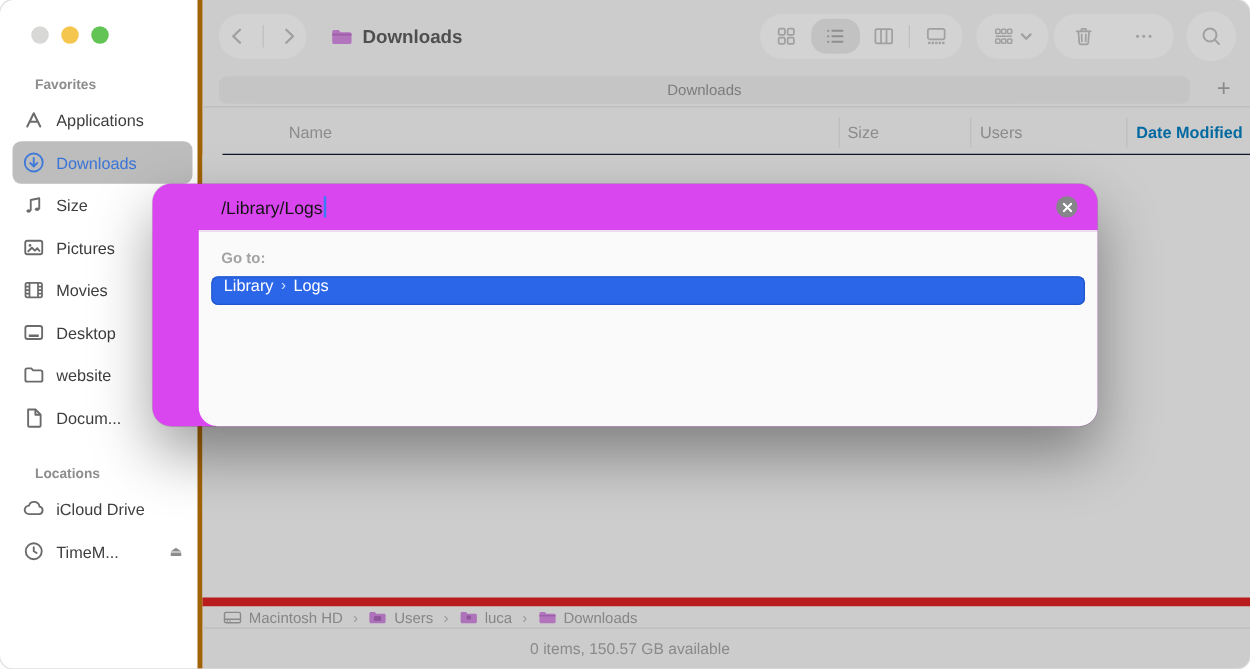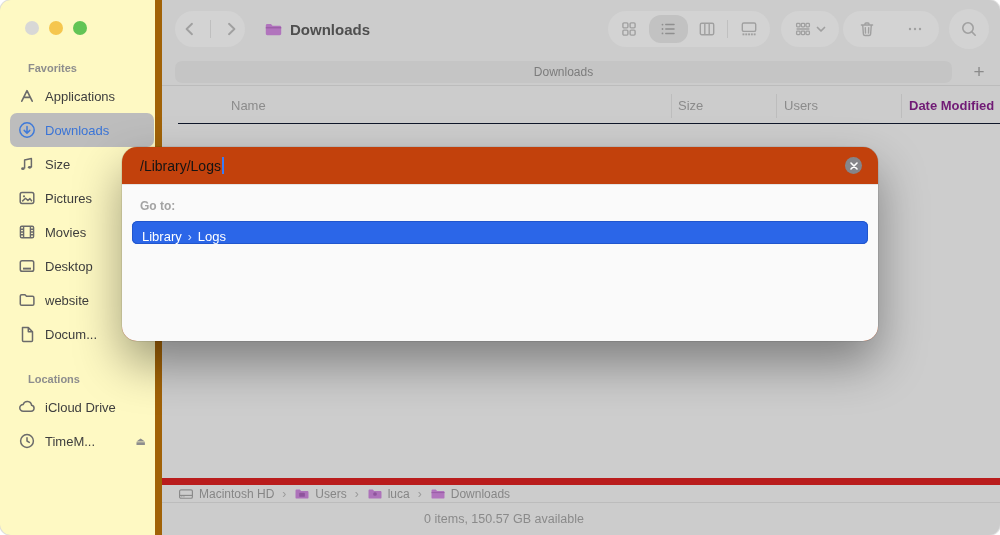--- a/index.html
+++ b/index.html
@@ -5,21 +5,21 @@
   * { margin:0; padding:0; box-sizing:border-box; }
   html,body { background:#ffffff; font-family:"Liberation Sans", sans-serif; }
   .window {
     position:relative; width:1000px; height:535px; margin:0 auto;
     background:#cccccc; border-radius:11px; overflow:hidden;
     box-shadow:0 0 0 1px rgba(0,0,0,.12);
   }
   
   .sidebar {
     position:absolute; left:0; top:0; width:162px; height:535px;
-    background:#fef9c3; border-right:7px solid #a16207;
+    background:#ffffff; border-right:4px solid #a16207;
   }
   .tlights { position:absolute; left:25px; top:21px; display:flex; gap:10px; }
   .tlight { width:14px; height:14px; border-radius:50%; }
   .tl-close { background:#d8d8d6; }
   .tl-min { background:#f5c64e; }
   .tl-zoom { background:#62c455; }
   .side-section-title {
     font-size:11px; font-weight:700; color:#8d8d8d; padding-left:28px;
     position:absolute; left:0;
   }
@@ -73,21 +73,21 @@
   }
   
   .colheaders {
     position:absolute; left:16px; top:86px; width:100%; height:38px;
     border-bottom:1px solid #0f172a; font-size:13px; color:#8b8b8b;
   }
   .colheaders .col { position:absolute; top:12px; }
   .col-name { left:53px; }
   .col-size { left:500px; }
   .col-kind { left:606px; }
-  .col-date { left:731px; font-weight:700; color:#701a75; }
+  .col-date { left:731px; font-weight:700; color:#0369a1; }
   .colsep { position:absolute; top:8px; width:1px; height:24px; background:#bdbdbd; }
   .cs1 { left:493px; } .cs2 { left:598px; } .cs3 { left:723px; }
   .listarea { position:absolute; left:0; top:124px; width:100%; height:354px; background:#cdcdcd; }
   
   .pathbar {
     position:absolute; left:0; top:478px; width:100%; height:24px;
     border-top:7px solid #b91c1c; display:flex; align-items:center; padding-left:16px;
     font-size:12px; color:#868686; gap:6px;
   }
   .crumb { display:flex; align-items:center; gap:5px; }
@@ -96,42 +96,43 @@
   .crumb-sep { color:#9a9a9a; font-size:12px; margin:0 2px; }
   
   .statusbar { position:absolute; left:0; top:502px; width:100%; height:33px; border-top:1px solid #bcbcbc; }
   .statustext {
     position:absolute; left:342px; top:9px; transform:translateX(-50%);
     font-size:12.5px; color:#8a8a8a; white-space:nowrap;
   }
   
   .goto-dialog {
     position:absolute; left:122px; top:147px; width:756px; height:194px;
-    background:#c2410c; border-radius:15px; z-index:10;
+    background:#d946ef; border-radius:15px; z-index:10;
     box-shadow:0 0 0 0.5px rgba(0,0,0,.15), 0 22px 48px rgba(0,0,0,.38);
+    padding-left:37px;
   }
   .gd-input-row { position:relative; height:37px; display:flex; align-items:center; padding:0 16px 0 18px; }
   .gd-text { font-size:14px; color:#141414; }
   .caret {
     display:inline-block; width:2px; height:17px; background:#3a7bf6; margin-left:1px;
     vertical-align:middle; animation:blink 1.1s step-end infinite;
   }
   @keyframes blink { 50% { opacity:0; } }
   .gd-clear {
     margin-left:auto; width:17px; height:17px; border-radius:50%; border:none;
     background:#85858a; display:flex; align-items:center; justify-content:center; cursor:default;
   }
   .gd-clear svg { width:8px; height:8px; }
   .gd-divider { height:1px; background:#e4e4e4; }
   .gd-lower { background:#fafafa; border-radius:0 0 15px 15px; height:156px; }
   .gd-prompt { padding:14px 0 8px 18px; font-size:12px; font-weight:600; color:#a3a3a3; }
   .gd-suggestion {
     margin:0 10px; height:23px; background:#2b66e8; border-radius:5.5px;
     box-shadow:inset 0 0 0 1px #2156cd;
-    display:flex; align-items:flex-end; padding-left:10px; gap:6px;
+    display:flex; align-items:flex-start; padding-left:10px; gap:6px;
     font-size:13px; color:#ffffff;
   }
   .gd-suggestion .sep { color:#cfe0ff; font-size:12px; }
   .gd-suggestion b { font-weight:400; }
   svg { display:block; }
 </style>
 </head>
 <body>
 
 <div class="window">

